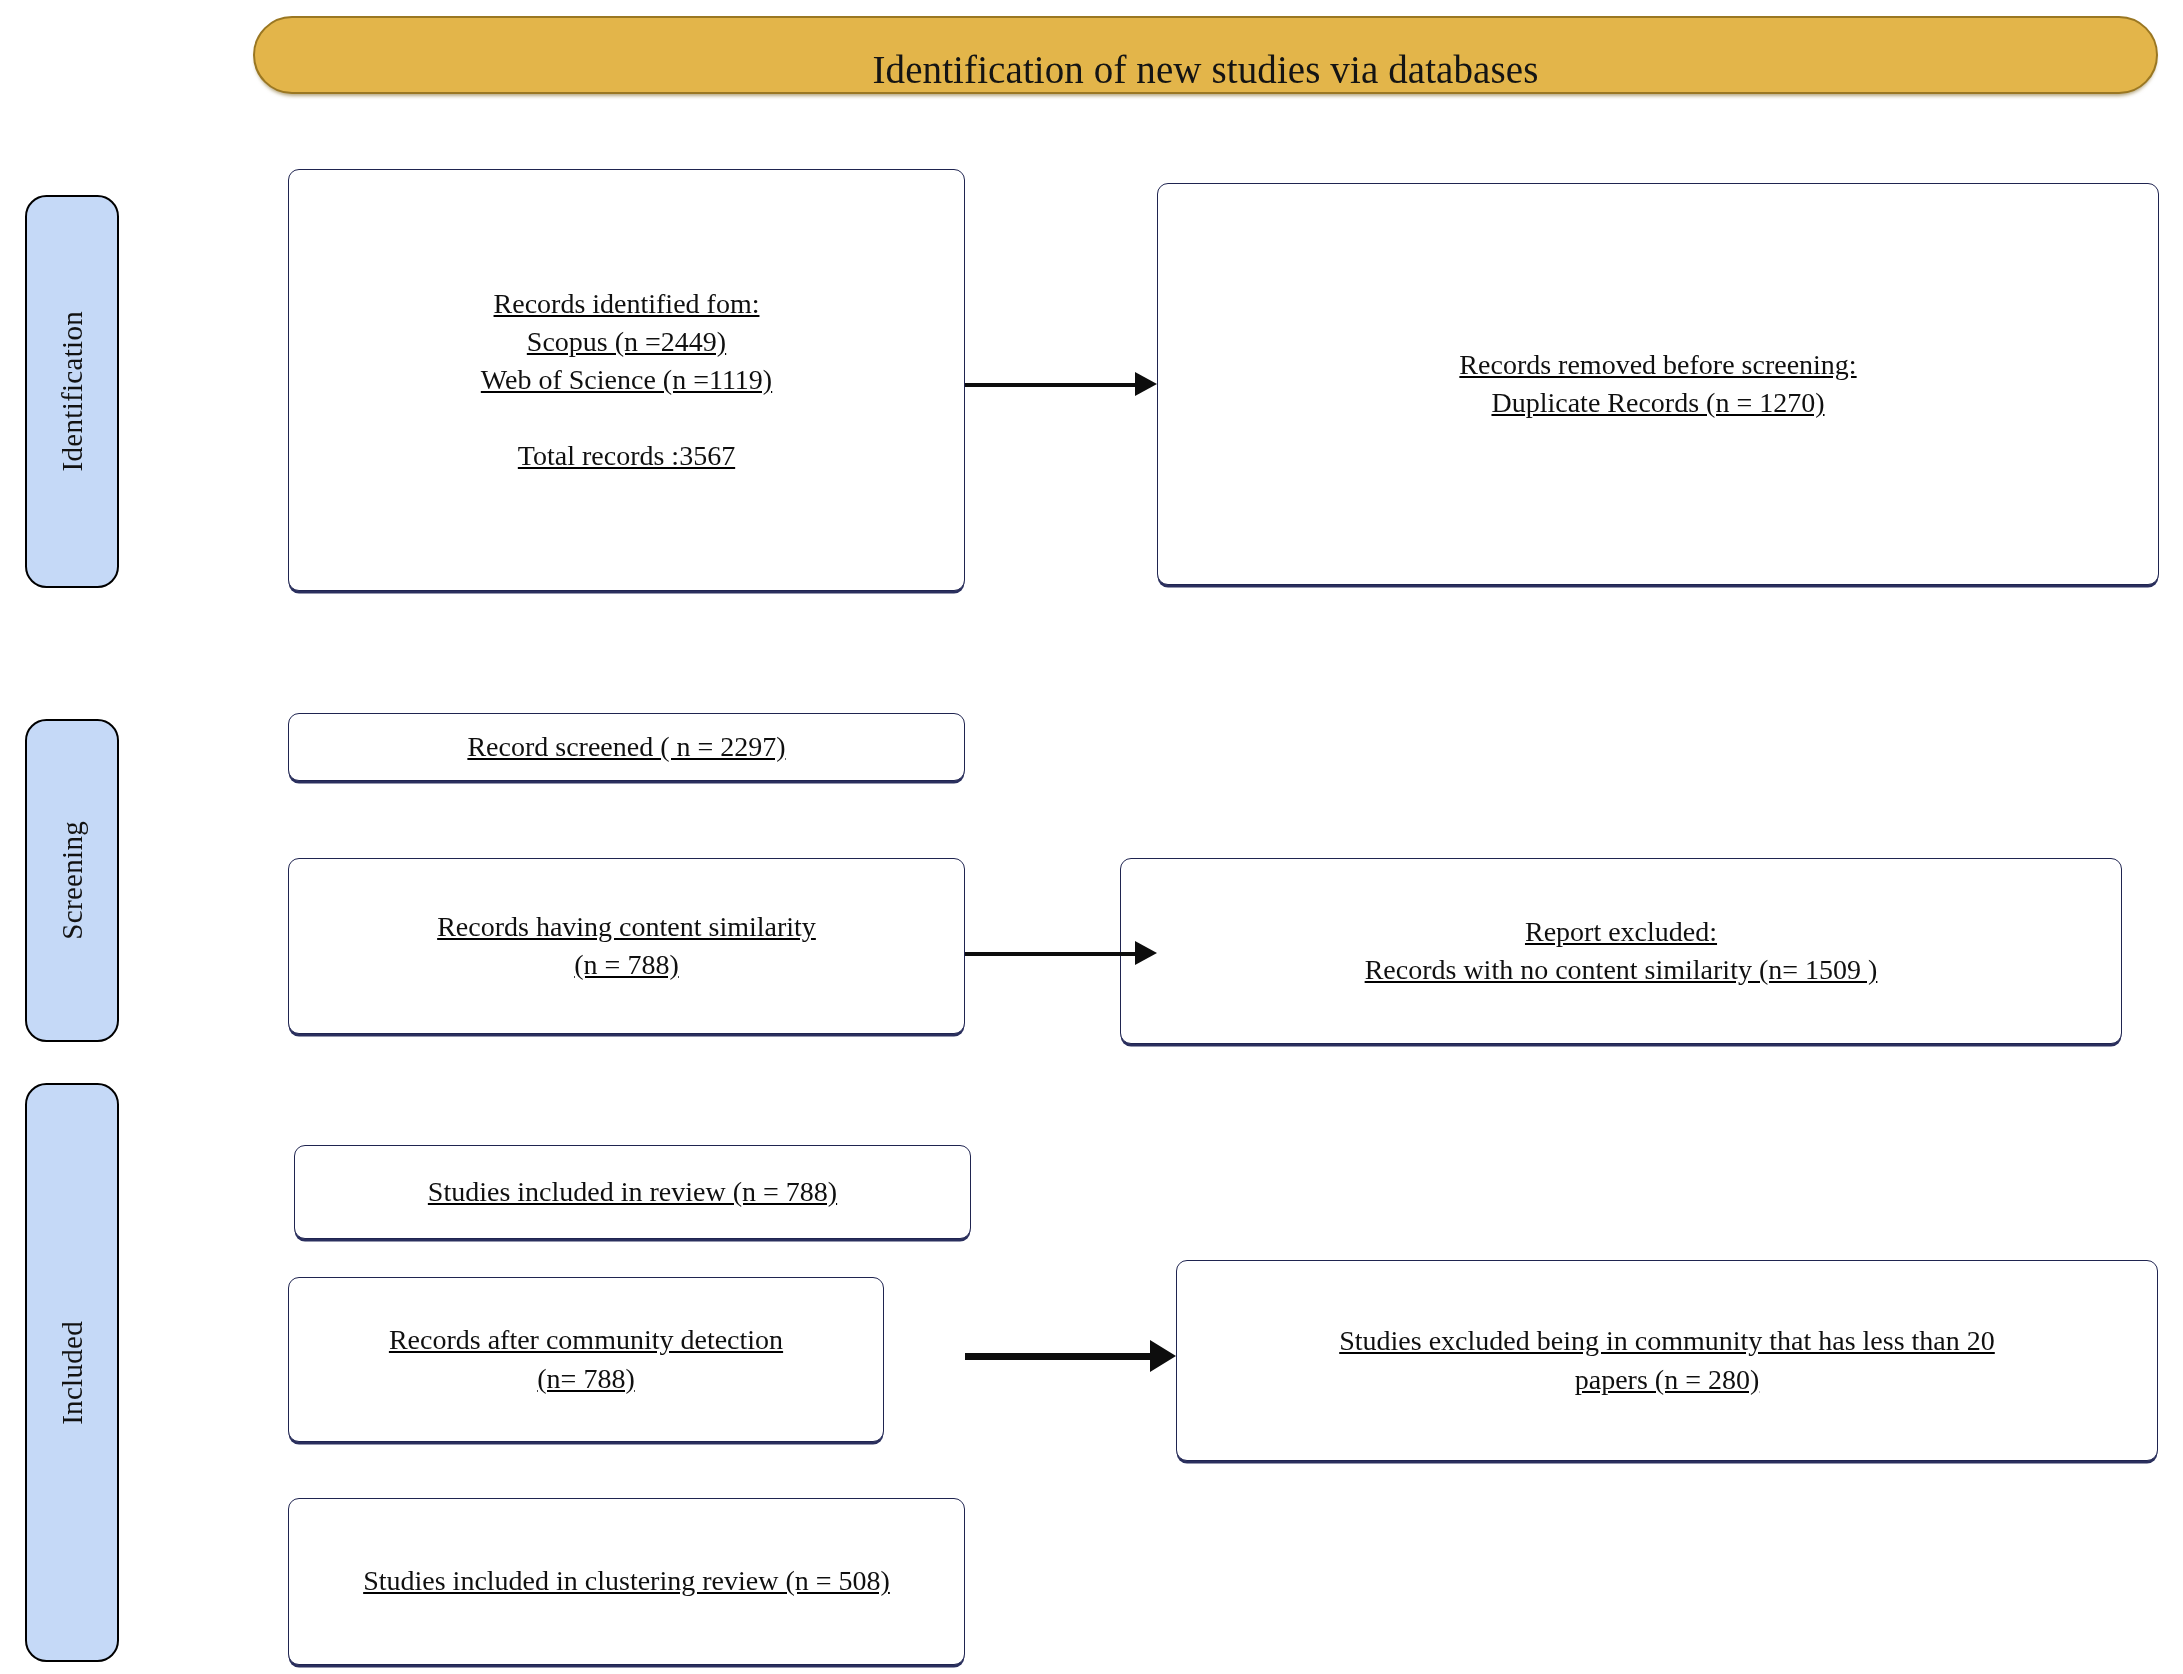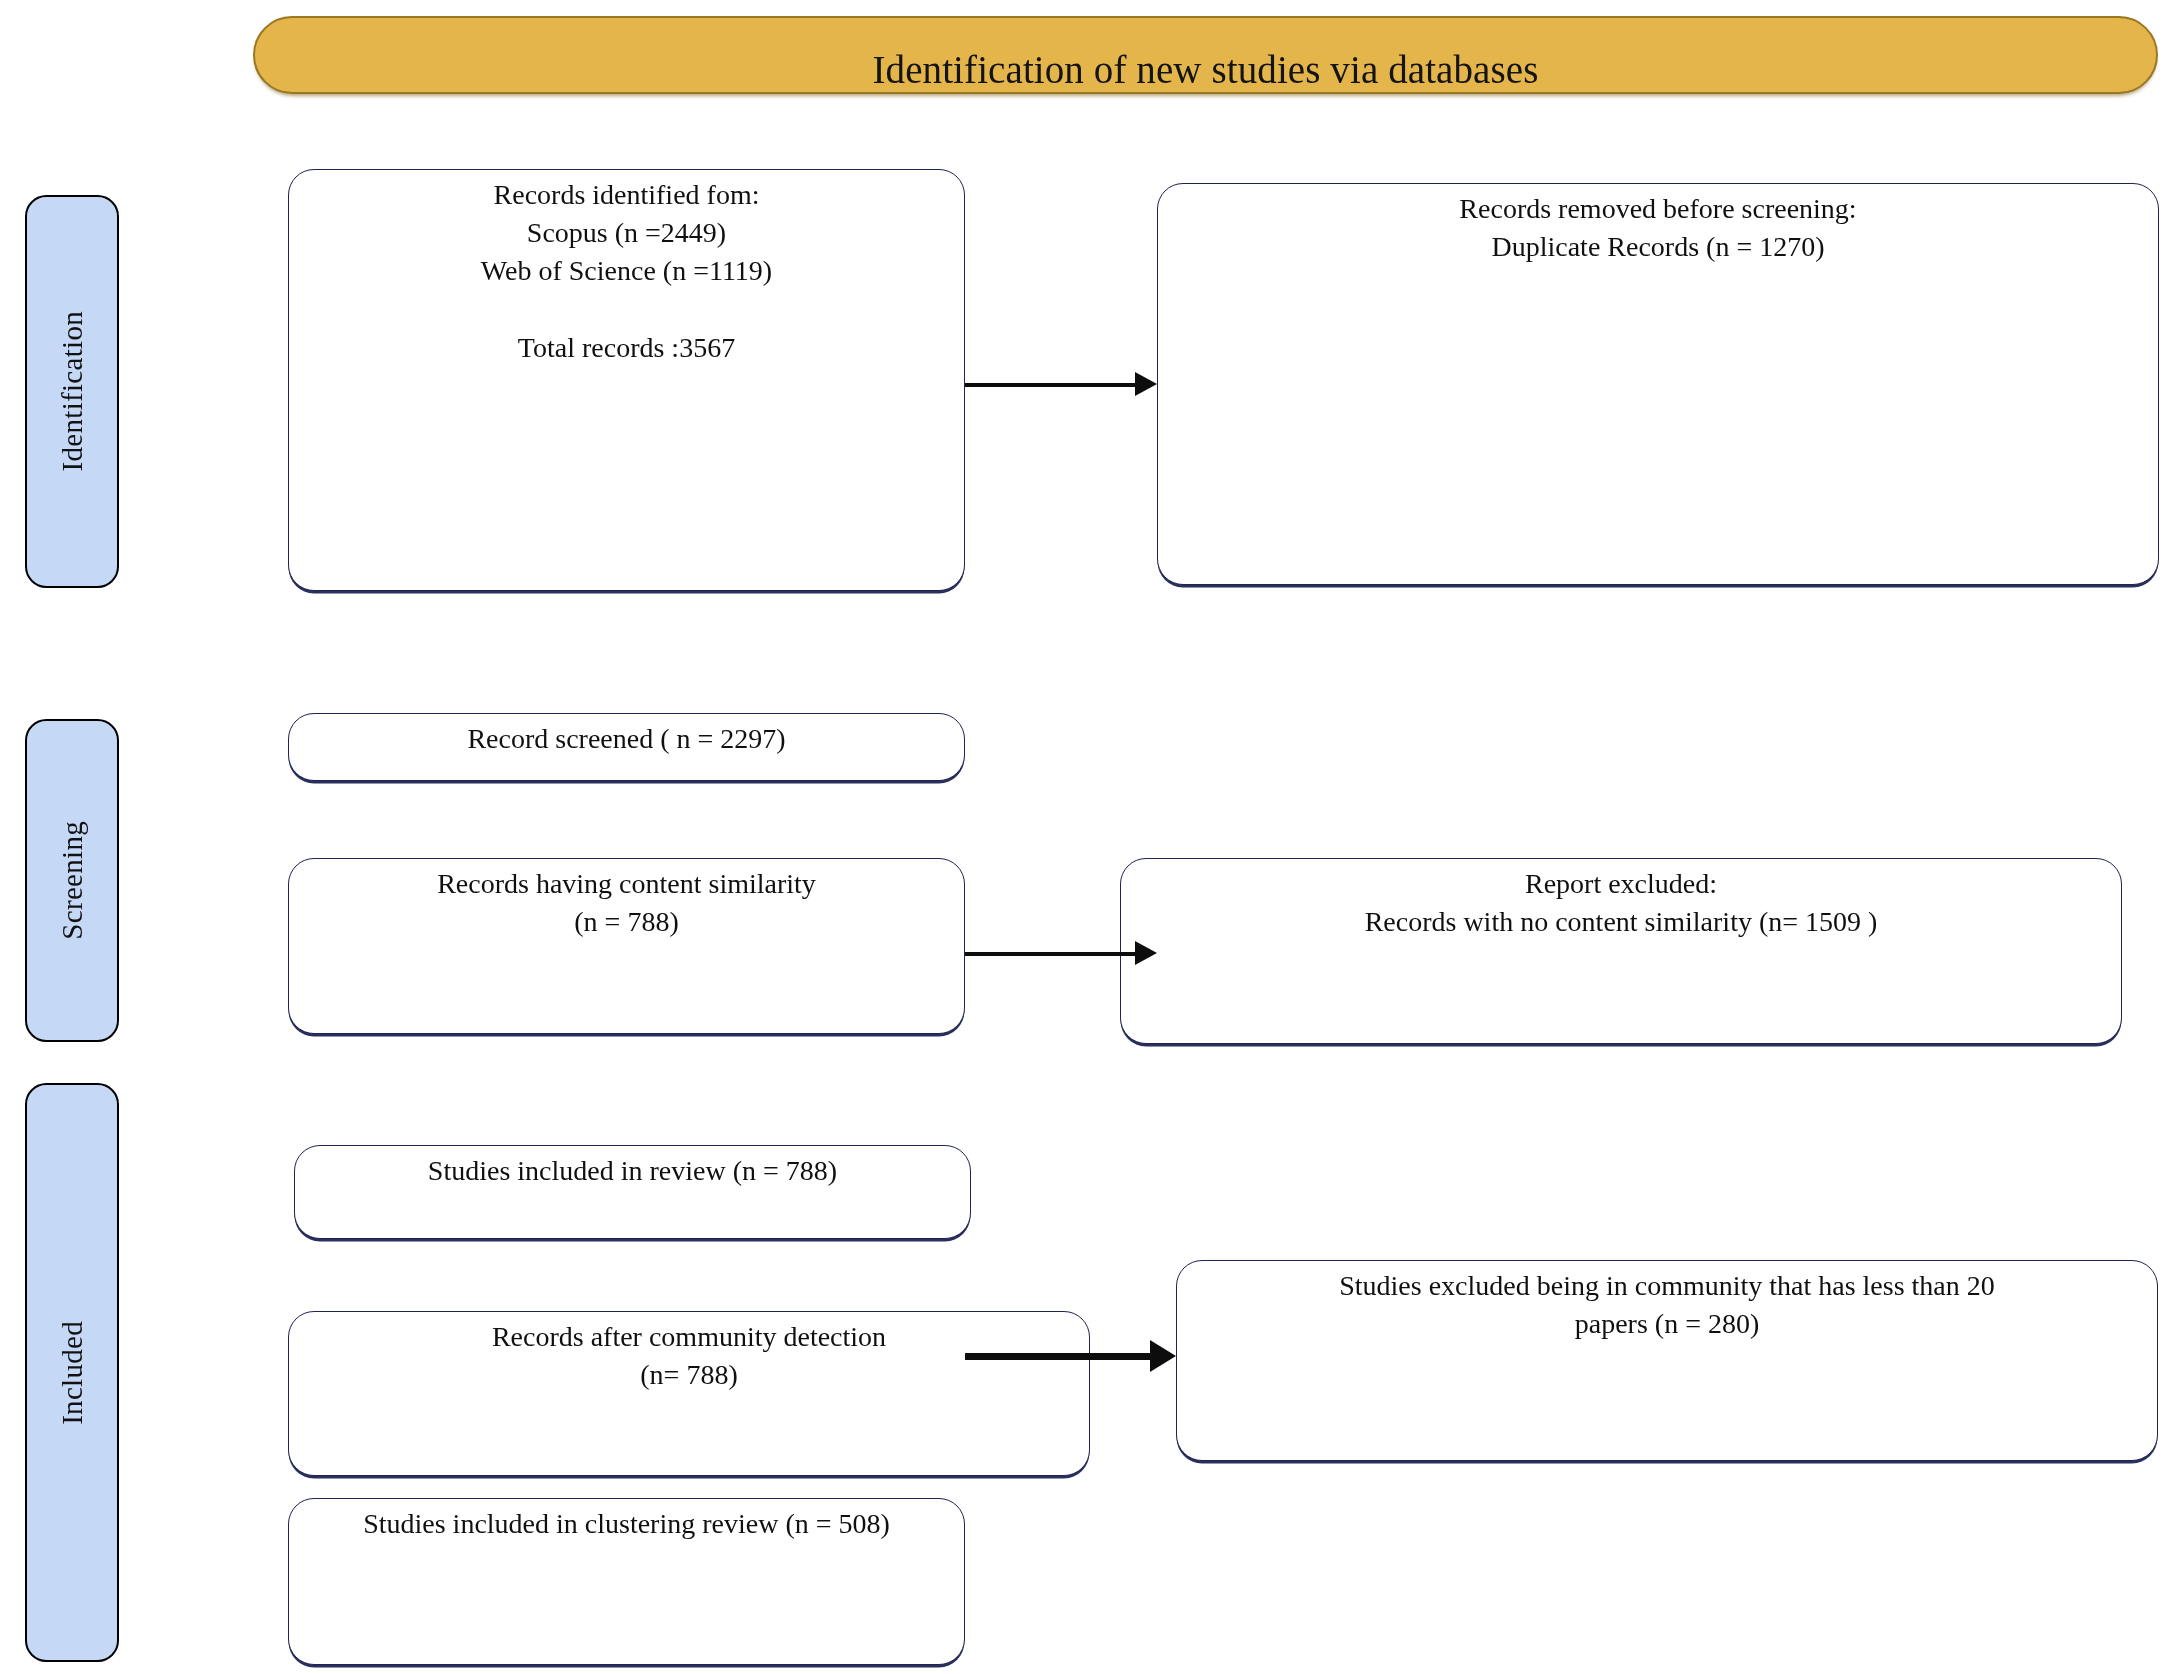--- a/index.html
+++ b/index.html
@@ -59,27 +59,28 @@
     color: #121212;
     white-space: nowrap;
     letter-spacing: 0.3px;
   }
 
   
   .box {
     position: absolute;
     background: #ffffff;
     border: 1.9px solid #1F2450;
-    border-radius: 26px;
+    border-radius: 11px;
     box-sizing: border-box;
     display: flex;
-    align-items: flex-start;
+    align-items: center;
     justify-content: center;
     padding: 6.3px 16.4px;
     box-shadow: 0 3.1px 0 -0.6px #2A2F5E;
+    text-decoration: underline;
   }
   .box-text {
     font-size: 28px;
     line-height: 1.36;
     color: #101010;
     text-align: center;
     white-space: pre-line;
   }
 
   
@@ -169,21 +170,21 @@
 
   <div class="arrow" style="left:965px; top:952px; width:192px;">
     <div class="shaft" style="width:171px;"></div>
     <div class="head" style="left:170px;"></div>
   </div>
 
   <div class="box" style="left:294px; top:1145px; width:677px; height:94px;">
     <span class="box-text">Studies included in review (n = 788)</span>
   </div>
 
-  <div class="box" style="left:288px; top:1311px; width:802px; height:165px;">
+  <div class="box" style="left:288px; top:1277px; width:596px; height:165px;">
     <span class="box-text">Records  after  community detection
 (n= 788)</span>
   </div>
 
   <div class="box" style="left:1176px; top:1260px; width:982px; height:201px;">
     <span class="box-text">Studies excluded being in community that has less than 20
 papers  (n = 280)</span>
   </div>
 
   <div class="arrow bold" style="left:965px; top:1354px; width:211px;">

